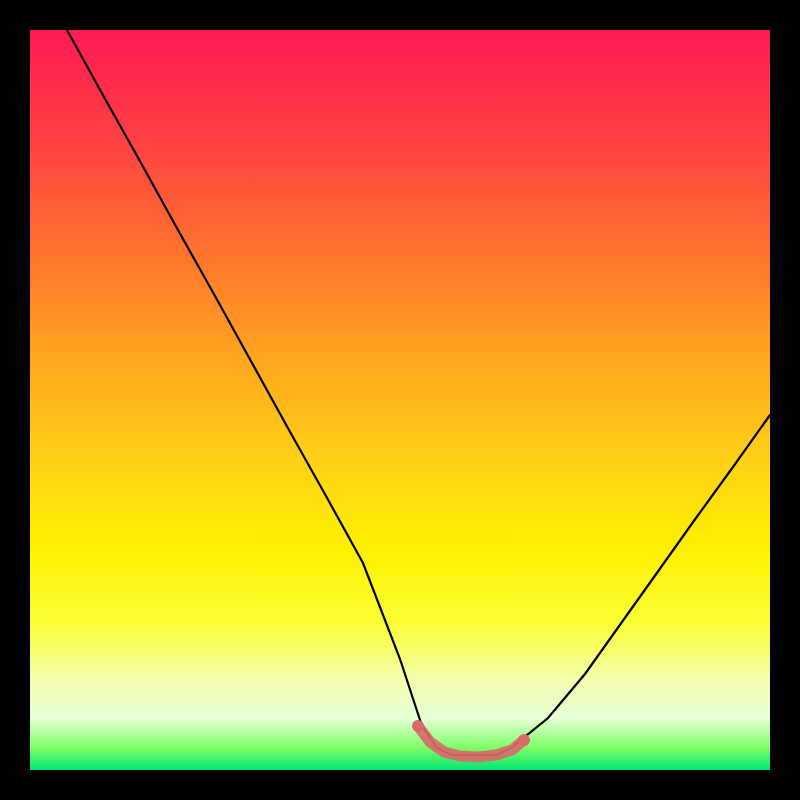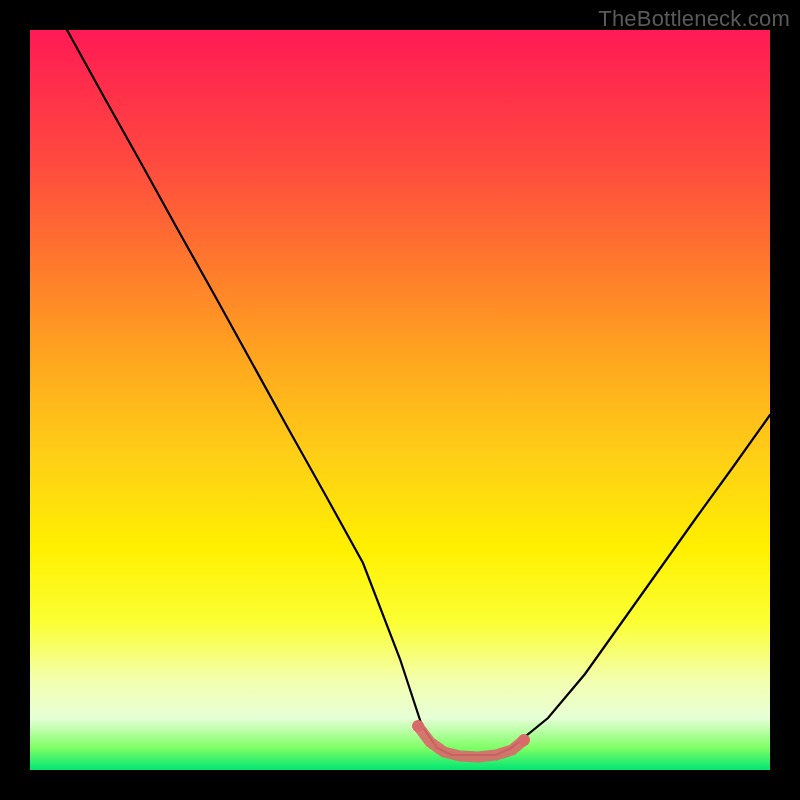--- a/index.html
+++ b/index.html
@@ -79,21 +79,20 @@
     font-size: 22px;
     font-weight: 500;
     letter-spacing: 0.2px;
   }
 </style>
 </head>
 <body>
 
 <div class="stage">
 
-  <div class="watermark">TheBottleneck.com</div>
 
   <div class="plot-area">
     <div class="gradient"></div>
 
     <svg class="curve-svg" viewBox="0 0 740 740" preserveAspectRatio="none">
 
       <path class="curve-path" d="M 37 0
                L 74 67
                L 111 133
                L 148 200

